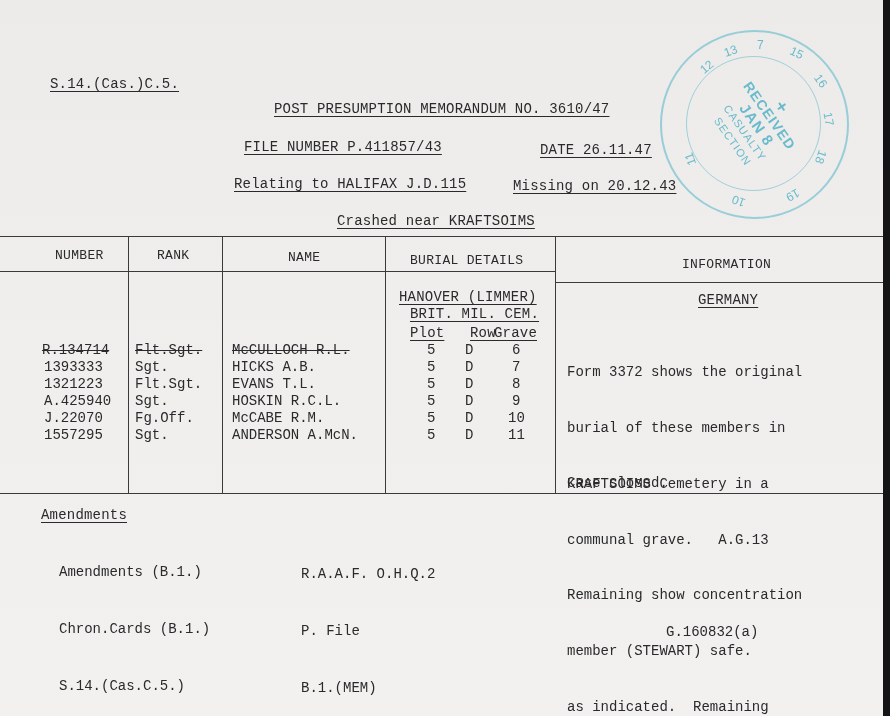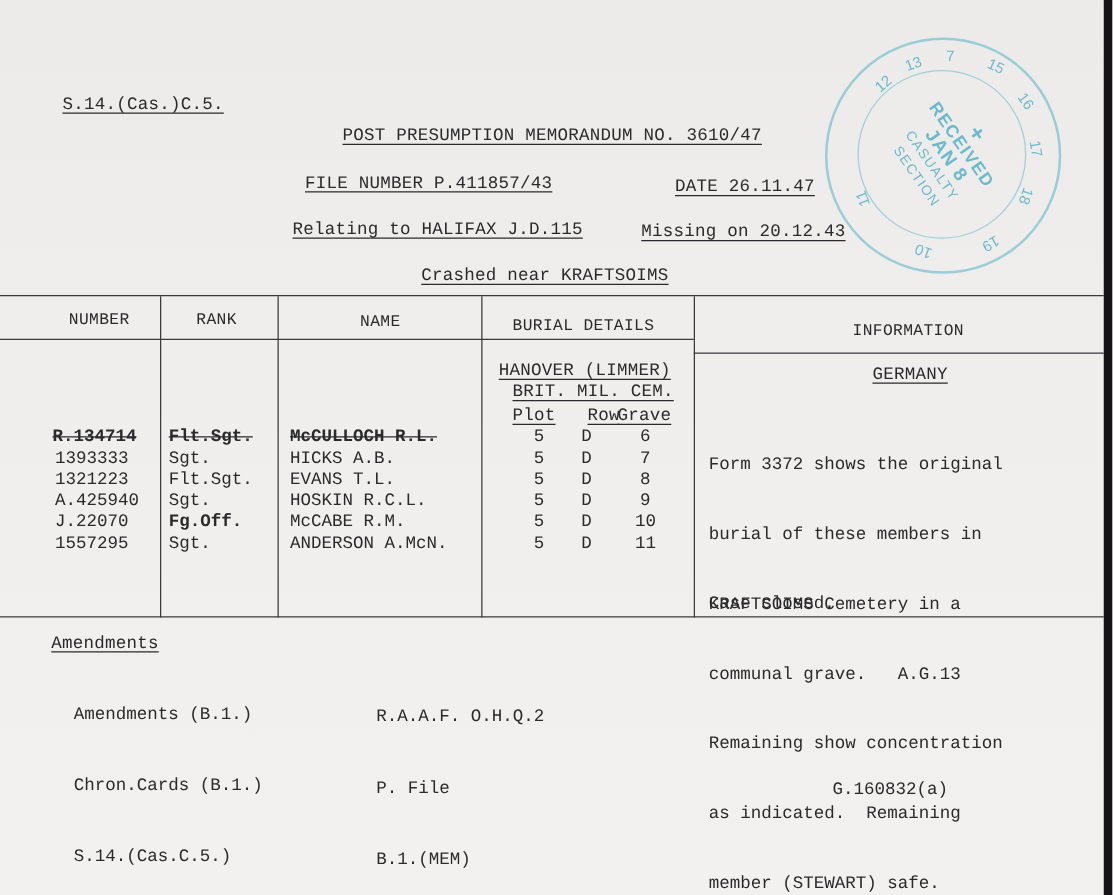--- a/index.html
+++ b/index.html
@@ -14,21 +14,21 @@
       background: linear-gradient(180deg, #ecebe9 0%, #efeeec 40%, #f2f1ef 100%);
     }
     .edge { position: absolute; left: 883px; top: 0; width: 7px; height: 716px; background: #141416; }
     .abs { position: absolute; white-space: pre; }
     .t { font-size: 14px; letter-spacing: 0.2px; }
     .u { text-decoration: underline; text-underline-offset: 3px; }
     .hline { position: absolute; height: 0; border-top: 1.6px solid #3a3a3c; }
     .vline { position: absolute; width: 0; border-left: 1.3px solid #3a3a3c; }
     .hdr { font-size: 13px; letter-spacing: 0.3px; }
     .row { font-size: 14px; line-height: 16.5px; }
-    .strike { text-decoration: line-through; text-decoration-thickness: 1.3px; font-weight: bold; }
+    .strike { text-decoration: line-through; text-decoration-thickness: 1.3px; }
     .stamp {
       position: absolute; left: 660px; top: 30px; width: 185px; height: 185px;
       border-radius: 50%; border: 2px solid rgba(80,180,200,0.55);
       color: rgba(60,170,195,0.75);
     }
     .stamp-inner {
       position: absolute; left: 24px; top: 24px; width: 133px; height: 133px;
       border-radius: 50%; border: 1.5px solid rgba(80,180,200,0.5);
     }
     .stamp-text {
@@ -123,42 +123,42 @@
   <div class="abs row" style="left:512px;top:376px;">8</div>
 
   <div class="abs row" style="left:44px;top:393px;">A.425940</div>
   <div class="abs row" style="left:135px;top:393px;">Sgt.</div>
   <div class="abs row" style="left:232px;top:393px;">HOSKIN R.C.L.</div>
   <div class="abs row" style="left:427px;top:393px;">5</div>
   <div class="abs row" style="left:465px;top:393px;">D</div>
   <div class="abs row" style="left:512px;top:393px;">9</div>
 
   <div class="abs row" style="left:44px;top:410px;">J.22070</div>
-  <div class="abs row" style="left:135px;top:410px;font-weight:bold;">Fg.Off.</div>
+  <div class="abs row" style="left:135px;top:410px;">Fg.Off.</div>
   <div class="abs row" style="left:232px;top:410px;">McCABE R.M.</div>
   <div class="abs row" style="left:427px;top:410px;">5</div>
   <div class="abs row" style="left:465px;top:410px;">D</div>
   <div class="abs row" style="left:508px;top:410px;">10</div>
 
   <div class="abs row" style="left:44px;top:427px;">1557295</div>
   <div class="abs row" style="left:135px;top:427px;">Sgt.</div>
   <div class="abs row" style="left:232px;top:427px;">ANDERSON A.McN.</div>
   <div class="abs row" style="left:427px;top:427px;">5</div>
   <div class="abs row" style="left:465px;top:427px;">D</div>
   <div class="abs row" style="left:508px;top:427px;">11</div>
 
   <div class="abs t u" style="left:698px;top:292px;">GERMANY</div>
   <div class="abs row" style="left:567px;top:326px;line-height:18.6px;">
     <div>Form 3372 shows the original</div>
     <div>burial of these members in</div>
     <div>KRAFTSOIMS Cemetery in a</div>
     <div>communal grave.   A.G.13</div>
     <div>Remaining show concentration</div>
+    <div>member (STEWART) safe.</div>
     <div>as indicated.  Remaining</div>
-    <div>member (STEWART) safe.</div>
   </div>
   <div class="abs row" style="left:567px;top:475px;">Case closed.</div>
 
   <div class="abs t u" style="left:41px;top:507px;">Amendments</div>
   <div class="abs row" style="left:59px;top:525px;line-height:19px;">
     <div>Amendments (B.1.)</div>
     <div>Chron.Cards (B.1.)</div>
     <div>S.14.(Cas.C.5.)</div>
     
   </div>

